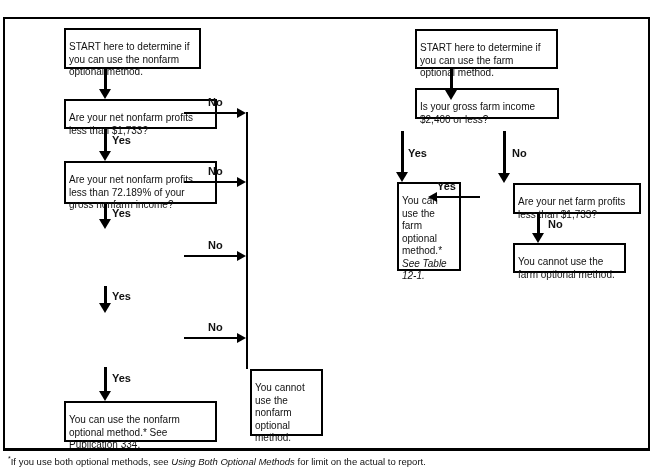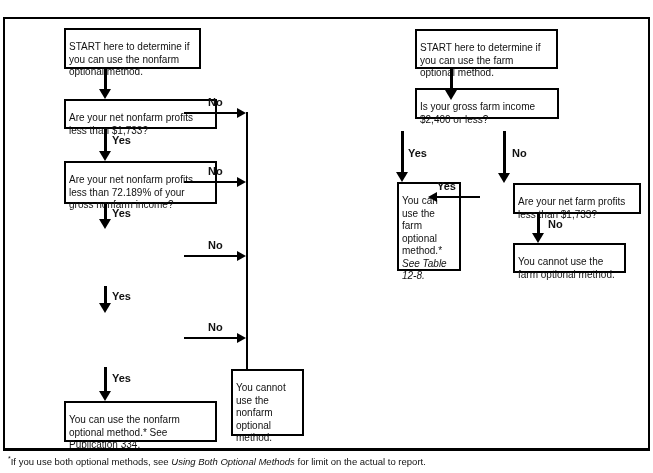--- a/index.html
+++ b/index.html
@@ -37,21 +37,21 @@
   <div class="box" style="left:31px;top:161px;width:153px;height:43px;">Are your net nonfarm profits
 less than 72.189% of your
 gross nonfarm income?</div>
 
 
 
   <div class="box" style="left:31px;top:401px;width:153px;height:41px;">You can use the nonfarm
 optional method.* See
 Publication 334.</div>
 
-  <div class="box" style="left:198px;top:369px;width:73px;height:67px;">You cannot
+  <div class="box" style="left:217px;top:369px;width:73px;height:67px;">You cannot
 use the
 nonfarm
 optional
 method.</div>
 
   <div class="ln" style="left:104px;top:69px;width:3px;height:20px;"></div>
   <div class="ah ah-down" style="left:99px;top:89px;"></div>
 
   <div class="ln" style="left:104px;top:129px;width:3px;height:22px;"></div>
   <div class="ah ah-down" style="left:99px;top:151px;"></div>
@@ -93,21 +93,21 @@
 
   <div class="box" style="left:382px;top:88px;width:144px;height:31px;">Is your gross farm income
 $2,400 or less?</div>
 
   <div class="box" style="left:364px;top:182px;width:64px;height:89px;"><span>You can
 use the
 farm
 optional
 method.*
 </span><i>See Table
-12-8.</i></div>
+12-1.</i></div>
 
   <div class="box" style="left:480px;top:183px;width:128px;height:31px;">Are your net farm profits
 less than $1,733?</div>
 
   <div class="box" style="left:480px;top:243px;width:113px;height:30px;">You cannot use the
 farm optional method.</div>
 
   <div class="ln" style="left:450px;top:69px;width:3px;height:21px;"></div>
   <div class="ah ah-down" style="left:445px;top:90px;"></div>
 

